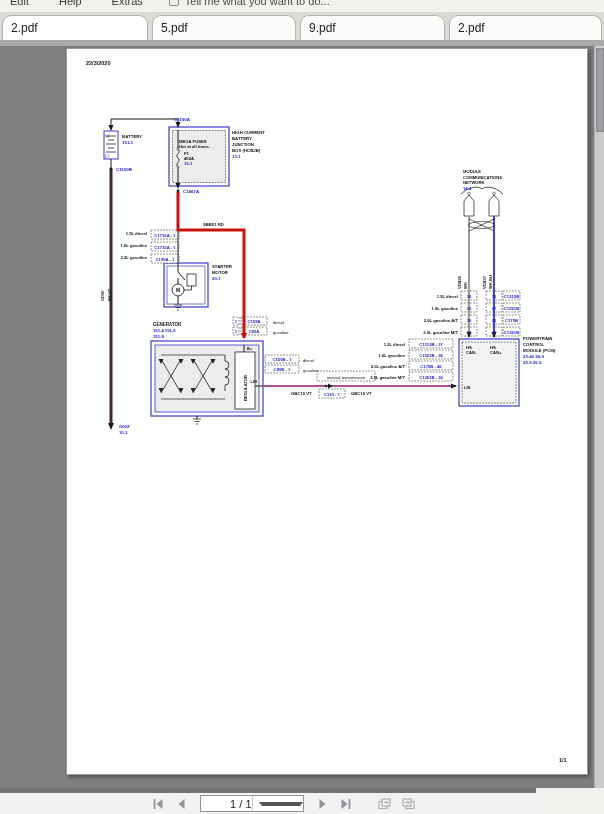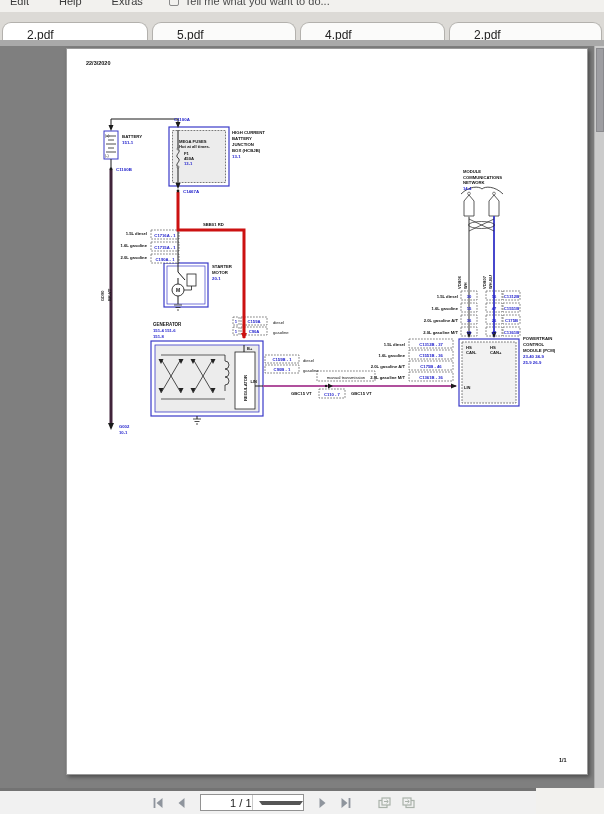--- a/index.html
+++ b/index.html
@@ -7,33 +7,33 @@
        font-family:"Liberation Sans",sans-serif;text-align:right;}
   
   .menu-strip{position:absolute;left:0;top:0;width:604px;height:12px;background:#f2f1ee;overflow:hidden;}
   .menu-row{display:flex;align-items:center;transform:translateY(-5px);font-size:11px;color:#3a3a3a;}
   .menu-item{margin-left:30px;white-space:nowrap;}
   .menu-item:first-child{margin-left:10px;}
   .assist{display:flex;align-items:center;margin-left:26px;color:#4a4a4a;}
   .assist-icon{width:8px;height:8px;border:1px solid #8a8a8a;border-radius:2px;margin-right:6px;}
   
   .tabbar{position:absolute;left:0;top:12px;width:604px;height:28px;background:#dcdad6;}
-  .tab{position:absolute;top:10px;height:25px;background:#fbfbfa;border:1px solid #b3b1ad;border-bottom:none;
+  .tab{position:absolute;top:3px;height:25px;background:#fbfbfa;border:1px solid #b3b1ad;border-bottom:none;
        border-radius:9px 9px 0 0;box-sizing:border-box;font-size:12px;color:#222;
-       display:flex;align-items:center;padding-left:24px;cursor:default;}
+       display:flex;align-items:center;padding-left:8px;cursor:default;}
   .tab.active{background:#ffffff;}
   .substrip{position:absolute;left:0;top:40px;width:604px;height:6px;background:#a9a9a9;}
   
   .docarea{position:absolute;left:0;top:46px;width:604px;height:742px;background:#7f7f7f;overflow:hidden;}
   .pdf-page{position:absolute;left:66px;top:2px;width:522px;height:727px;background:#ffffff;
             box-shadow:2px 2px 4px rgba(0,0,0,.4);border:1px solid #9a9a9a;box-sizing:border-box;}
   .vscroll{position:absolute;right:0;top:0;width:10px;height:742px;background:#cbcbcb;border-left:1px solid #b0b0b0;box-sizing:border-box;}
   .vthumb{position:absolute;left:1px;top:2px;width:8px;height:84px;background:#9e9ea2;border:1px solid #8a8a8e;box-sizing:border-box;}
   
-  .statusbar{position:absolute;left:0;top:788px;width:536px;height:26px;background:#f1f1f1;border-top:3px solid #737373;
+  .statusbar{position:absolute;left:0;top:788px;width:536px;height:26px;background:#f1f1f1;border-top:5px solid #737373;
              box-sizing:border-box;display:flex;align-items:center;}
   .nav-group{display:flex;align-items:center;margin-left:146px;}
   .nav-btn{width:20px;height:18px;display:flex;align-items:center;justify-content:center;margin:0 2px;cursor:pointer;}
   .page-combo{width:104px;height:17px;background:#fff;border:1px solid #929292;box-sizing:border-box;margin:0 6px;
               display:flex;align-items:center;font-size:11px;color:#222;cursor:pointer;}
   .page-combo span{flex:1;padding-left:6px;}
   .combo-caret{width:14px;height:15px;border-left:1px solid #c9c9c9;display:flex;align-items:center;justify-content:center;}
   .caret-glyph{width:0;height:0;border-left:3.5px solid transparent;border-right:3.5px solid transparent;border-top:4px solid #555;}
   .view-btns{display:flex;margin-left:14px;}
   
@@ -55,21 +55,21 @@
       <span class="assist">
         <span class="assist-icon"></span>
         <span>Tell me what you want to do...</span>
       </span>
     </div>
   </div>
 
   <div class="tabbar">
     <div class="tab active" style="left:2px;width:146px;">2.pdf</div>
     <div class="tab" style="left:152px;width:144px;">5.pdf</div>
-    <div class="tab" style="left:300px;width:145px;">4.pdf</div>
+    <div class="tab" style="left:300px;width:145px;">9.pdf</div>
     <div class="tab" style="left:449px;width:153px;">2.pdf</div>
   </div>
   <div class="substrip"></div>
 
   <div class="docarea">
     <div class="pdf-page">
       <svg width="522" height="727" viewBox="0 0 522 727">
 
         <g>
           <rect x="37" y="82" width="14" height="28" fill="#fff" stroke="#3a3ac8" stroke-width="1"></rect>

